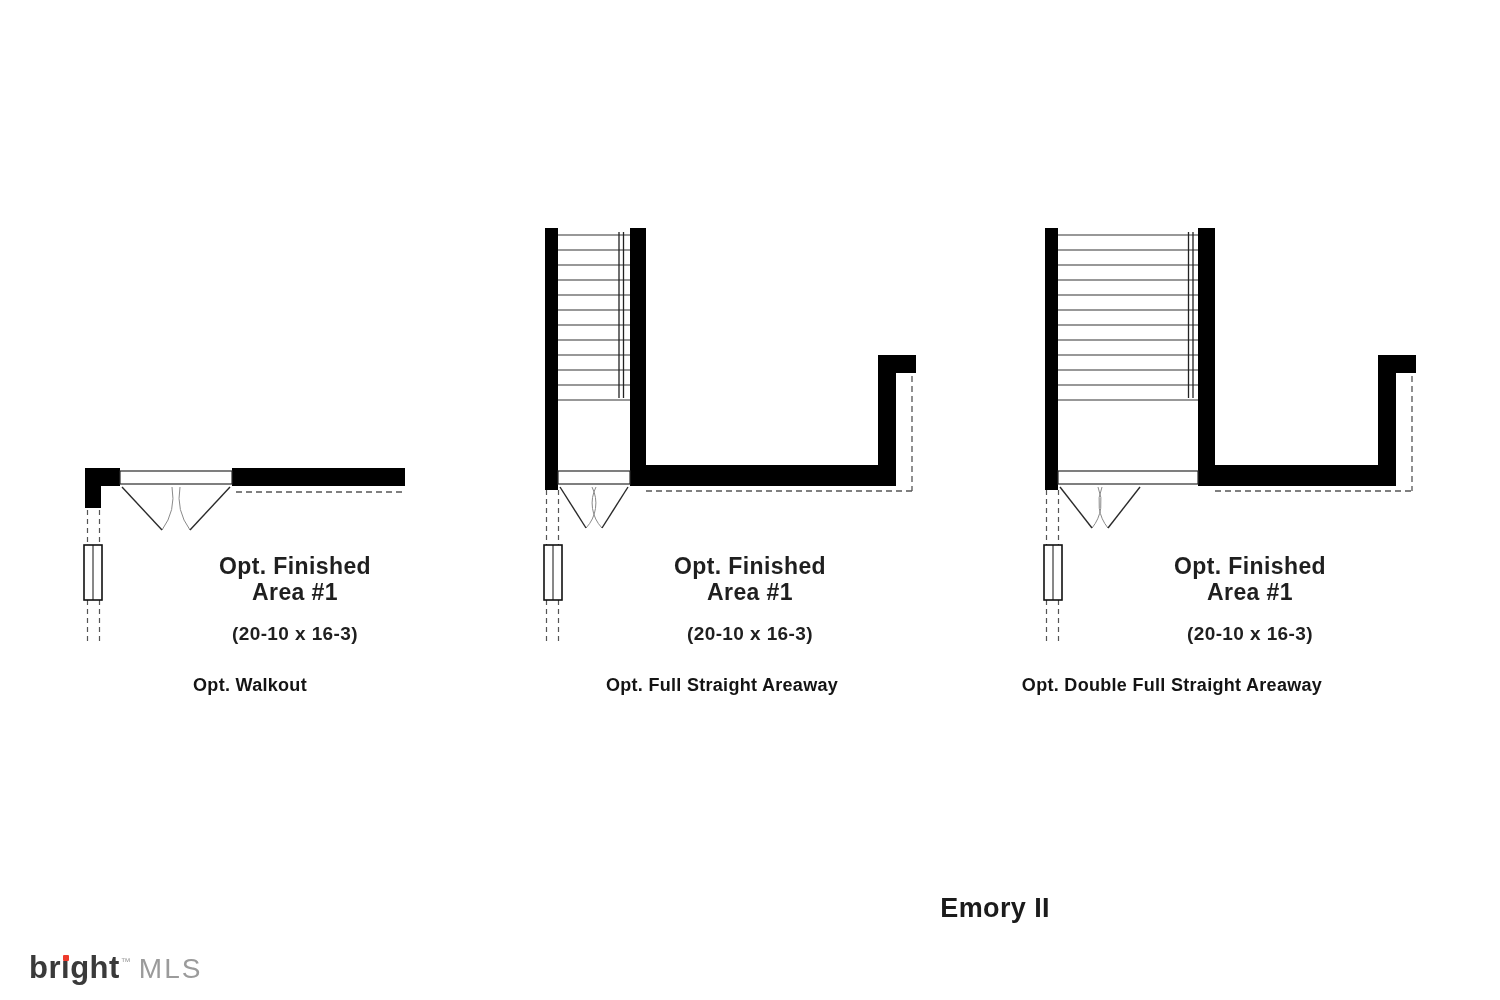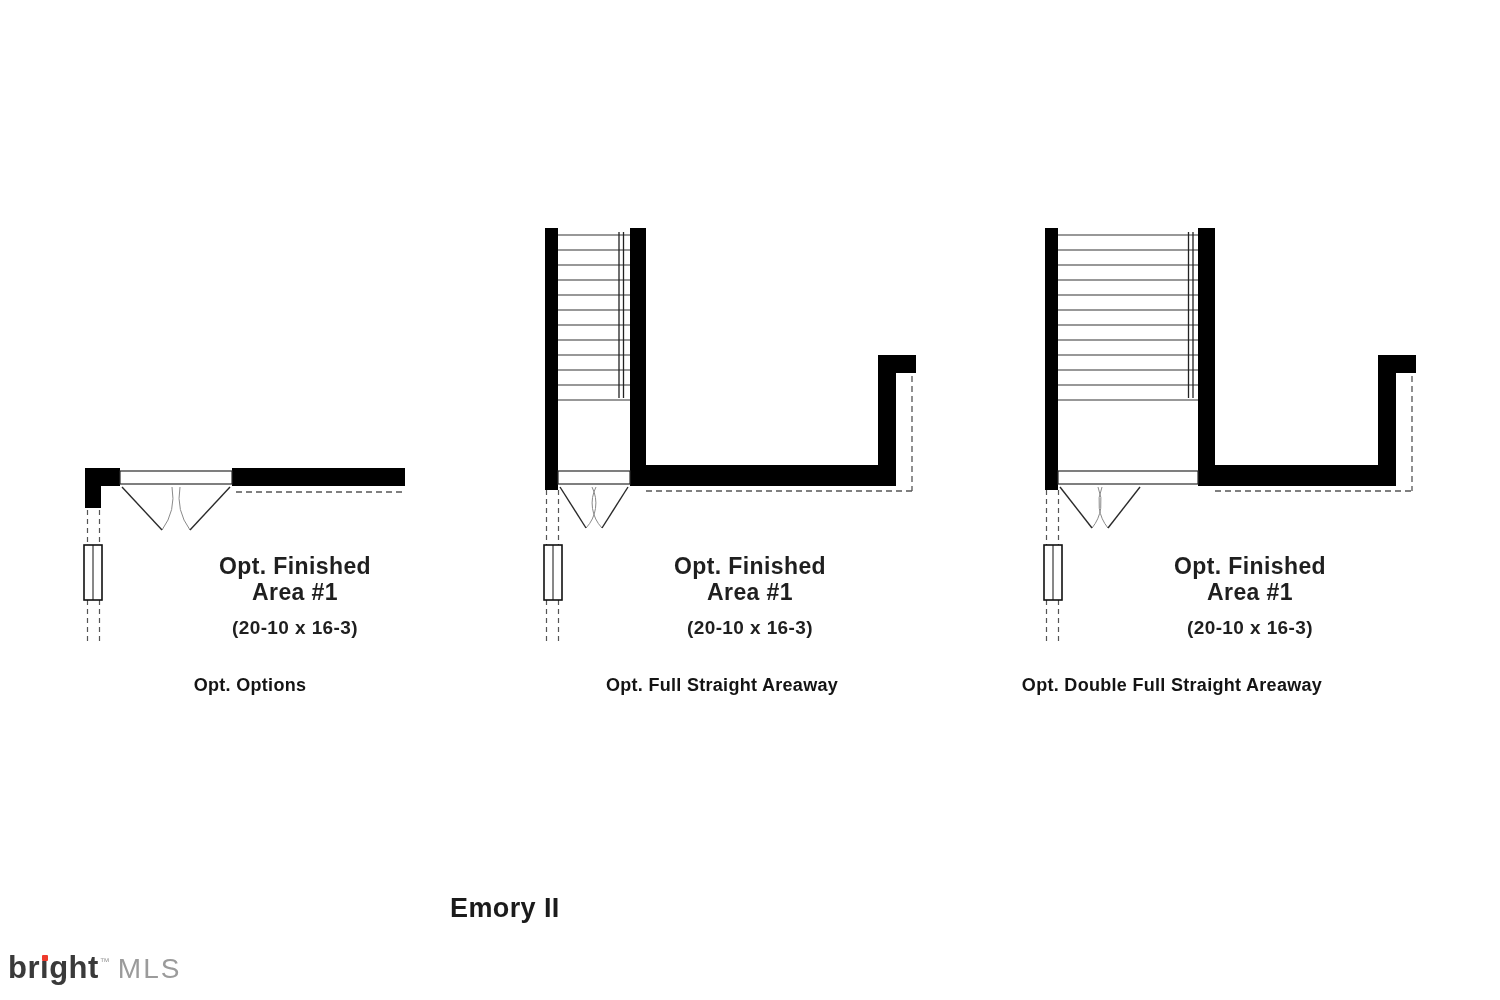--- a/index.html
+++ b/index.html
@@ -2,30 +2,30 @@
 <html><head>
 <meta charset="utf-8">
 <style>
   html,body{margin:0;padding:0;background:#ffffff;}
   .sheet{position:relative;width:1500px;height:1000px;background:#fff;overflow:hidden;
          font-family:"Liberation Sans","DejaVu Sans",sans-serif;color:#1d1d1d;border-radius:19px;}
   .sheet svg{position:absolute;left:0;top:0;}
 
   .room-label{position:absolute;width:350px;text-align:center;color:#1f1f1f;}
   .room-label .nm{font-size:23px;font-weight:700;line-height:26px;letter-spacing:.4px;}
-  .room-label .dims{font-size:19px;font-weight:600;margin-top:12px;letter-spacing:.4px;}
+  .room-label .dims{font-size:19px;font-weight:600;margin-top:18px;letter-spacing:.4px;}
 
   .caption{position:absolute;text-align:center;font-size:18px;font-weight:700;
            letter-spacing:.3px;color:#141414;}
 
-  .footer{position:absolute;left:450px;top:888px;width:600px;text-align:left;}
+  .footer{position:absolute;left:450px;top:888px;width:600px;text-align:right;}
   .footer .t{font-size:27px;font-weight:700;letter-spacing:.4px;line-height:40px;color:#1b1b1b;}
 
   .logo{position:absolute;left:8px;top:950px;white-space:nowrap;}
-  .logo .brand{font-size:31px;font-weight:800;color:#3a3a3a;letter-spacing:.5px;}
+  .logo .brand{font-size:31px;font-weight:800;color:#3a3a3a;letter-spacing:.5px;margin-left:21px;}
   .logo .iwrap{position:relative;display:inline-block;}
   .logo .tittle{position:absolute;left:50%;transform:translateX(-50%);top:5px;width:6px;height:6px;
                 background:#ee3a2c;border-radius:1px;}
   .logo .tm{font-size:10px;color:#9b9b9b;position:relative;top:-13px;margin-left:1px;}
   .logo .mls{font-size:28px;color:#9b9b9b;font-weight:500;letter-spacing:2px;margin-left:8px;}
 </style>
 </head>
 <body>
 
 <div class="sheet">
@@ -146,21 +146,21 @@
     <div class="nm">Area #1</div>
     <div class="dims">(20-10 x 16-3)</div>
   </div>
 
   <div class="room-label" style="left:1075px;top:553px;">
     <div class="nm">Opt. Finished</div>
     <div class="nm">Area #1</div>
     <div class="dims">(20-10 x 16-3)</div>
   </div>
 
-  <div class="caption" style="left:75px;top:675px;width:350px;">Opt. Options</div>
+  <div class="caption" style="left:75px;top:675px;width:350px;">Opt. Walkout</div>
   <div class="caption" style="left:522px;top:675px;width:400px;">Opt. Full Straight Areaway</div>
   <div class="caption" style="left:972px;top:675px;width:400px;">Opt. Double Full Straight Areaway</div>
 
   <div class="footer">
     <div class="t">Emory II</div>
   </div>
 
   <div class="logo">
     <span class="brand"><span>br</span><span class="iwrap"><span>ı</span><span class="tittle"></span></span><span>ght</span></span><span class="tm">™</span><span class="mls">MLS</span>
   </div>

